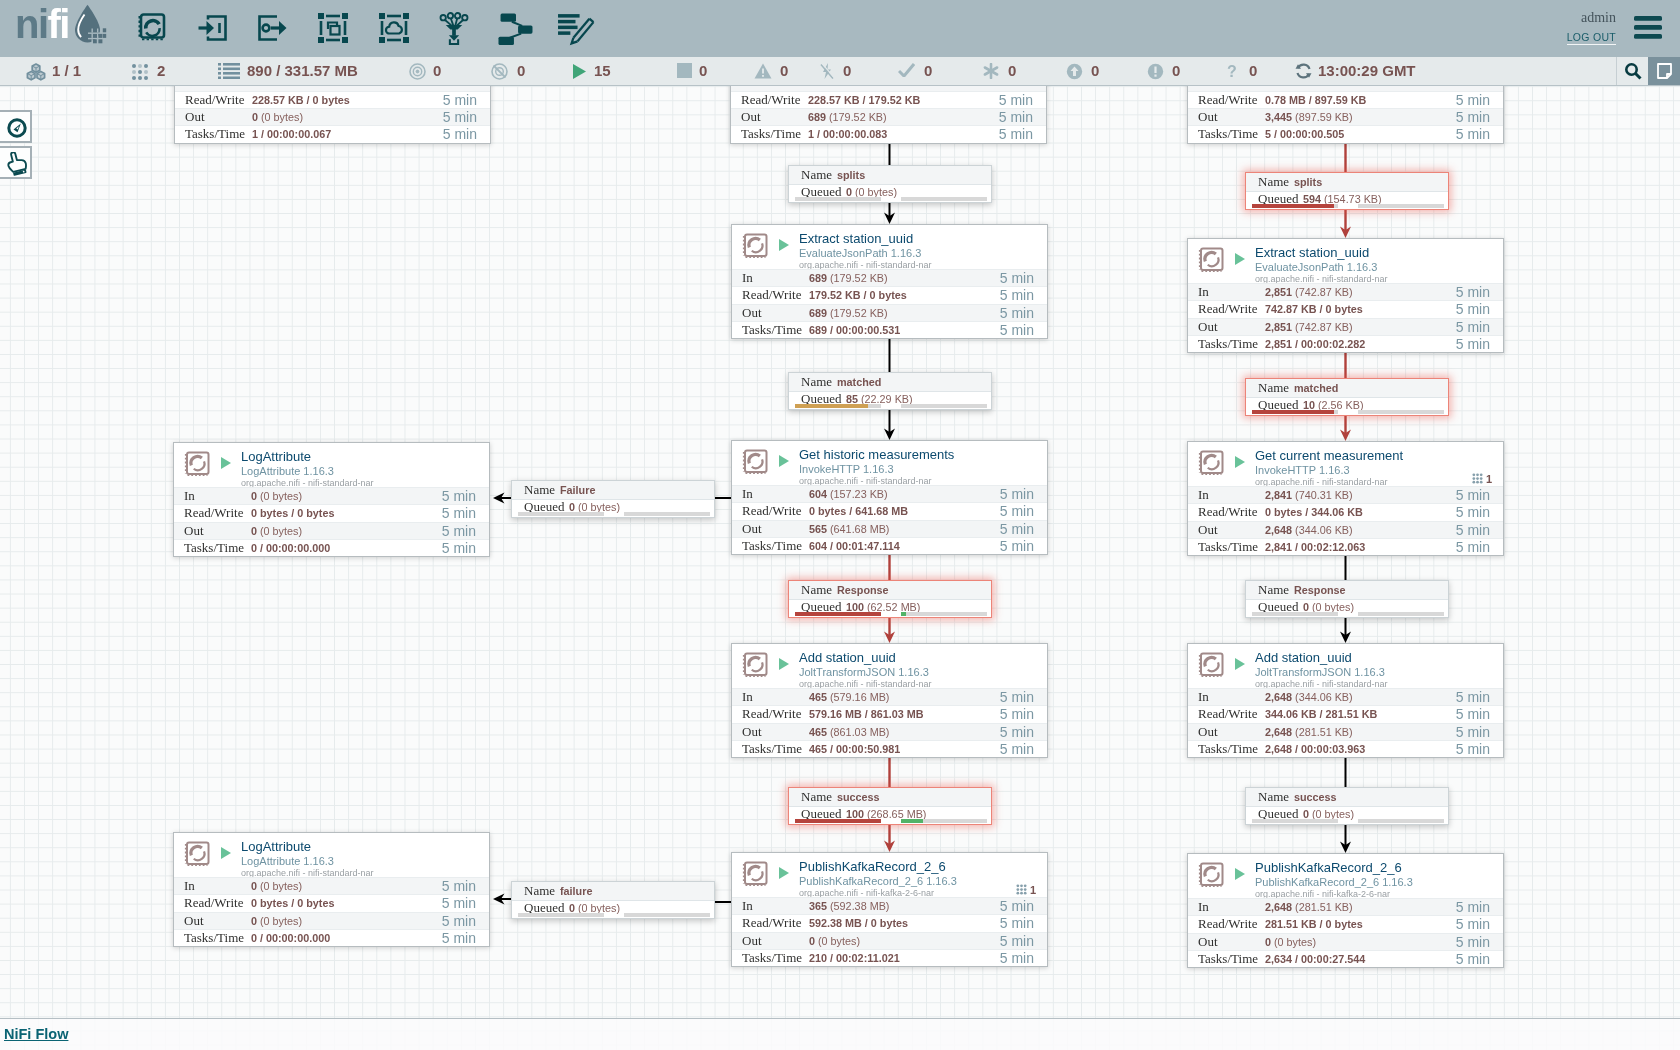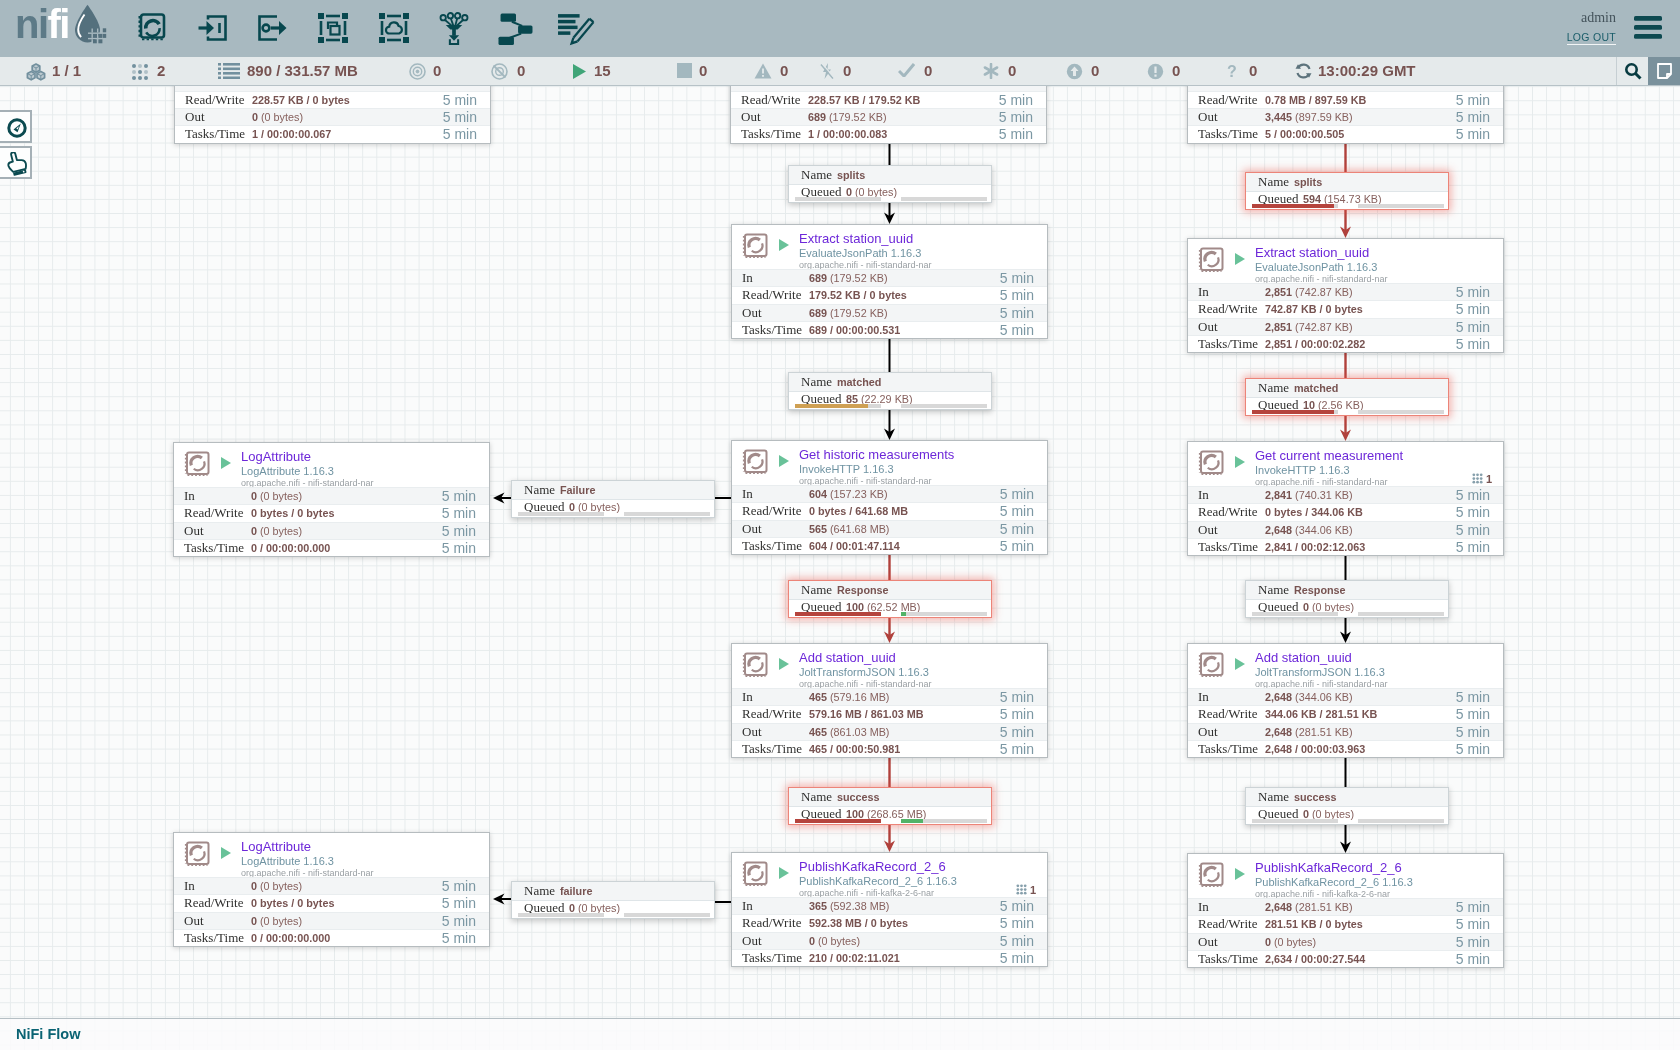--- a/index.html
+++ b/index.html
@@ -20,26 +20,26 @@
 #sb-search { position:absolute; left:1624px; top:5px; }
 #sb-btn { position:absolute; left:1648px; top:0; width:32px; height:28px; background:#7a919c; }
 #sb-btn svg { position:absolute; left:8px; top:6px; }
 #canvas { position:absolute; left:0; top:86px; width:1680px; height:964px; background-color:#fafbfb;
   background-image:linear-gradient(to right,#e6ebec 1px,transparent 1px),linear-gradient(to bottom,#e6ebec 1px,transparent 1px);
   background-size:14.1px 14.1px; background-position:9.9px 0.2px; }
 #flowsvg { position:absolute; left:0; top:0; width:1680px; height:964px; }
 .palette { position:absolute; left:-2px; width:34px; height:33px; background:#fdfefe; border:2px solid #a5b0b6; }
 .palette svg { position:absolute; left:6px; top:4px; }
 #footer { position:absolute; left:0; top:932px; width:1680px; height:32px; background:rgba(250,251,252,.88); border-top:1px solid #b5bfc4; }
-#footer span { position:absolute; left:16px; top:7px; font-size:14.5px; font-weight:bold; color:#0a6373; }
+#footer span { position:absolute; left:4px; top:7px; font-size:14.5px; font-weight:bold; color:#0a6373;text-decoration:underline; }
 .proc { position:absolute; width:317px; height:115px; background:#fff; border:1px solid #b6bcbf; box-shadow:0 1px 5px rgba(0,0,0,.18); }
 .phead { position:relative; height:44px; }
 .picon { position:absolute; left:9px; top:8px; }
 .pplay { position:absolute; left:47px; top:14px; }
-.ptitle { position:absolute; left:67px; top:6px; font-size:13px; font-weight:500; color:#6d28d9; white-space:nowrap; }
+.ptitle { position:absolute; left:67px; top:6px; font-size:13px; font-weight:500; color:#0c4a6e; white-space:nowrap; }
 .ptype { position:absolute; left:67px; top:22px; font-size:11px; color:#6f93a2; white-space:nowrap; }
 .pbundle { position:absolute; left:67px; top:34.5px; font-size:9px; color:#999fa3; white-space:nowrap;text-align:center; }
 .badge { position:absolute; right:11px; top:31px; font-size:11px; font-weight:bold; color:#775351; }
 .badge svg { vertical-align:-1px; margin-right:3px; }
 .prow { position:relative; height:17.25px; border-top:1px solid #e9edef; font-size:10.8px; line-height:16px; }
 .prow.alt { background:#f3f5f6; }
 .pl { position:absolute; left:10px; font-family:"Liberation Serif",serif; font-size:13px; color:#30302f; }
 .pv { position:absolute; left:77px; color:#775351; white-space:nowrap; }
 .pv b { font-weight:bold; }
 .pp { font-weight:normal; color:#86605d; }

